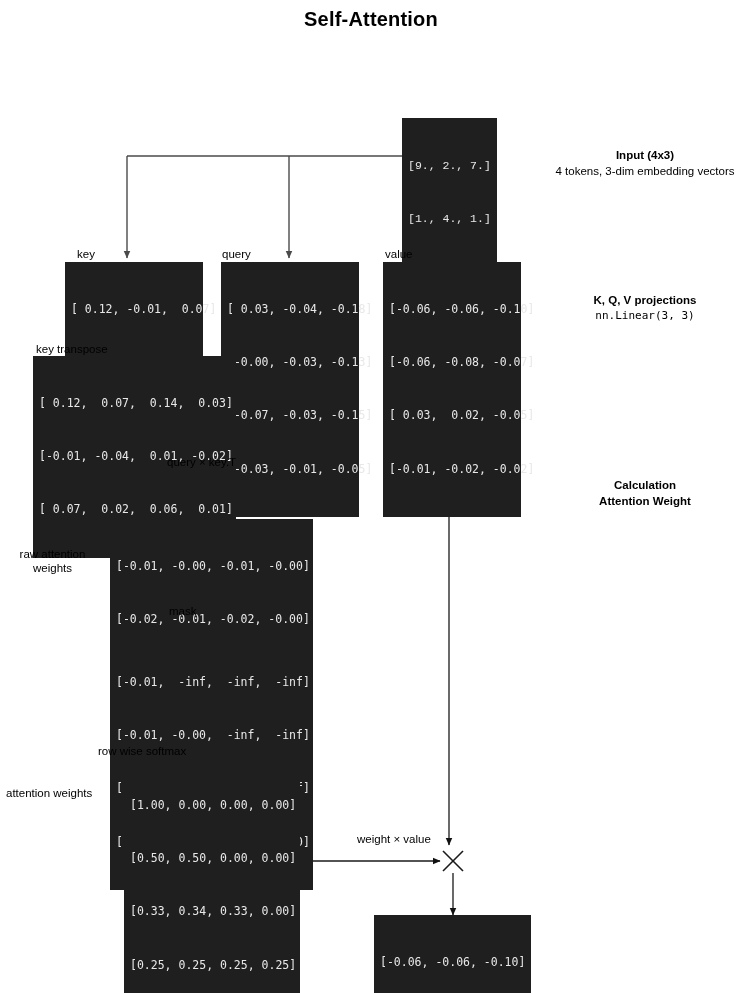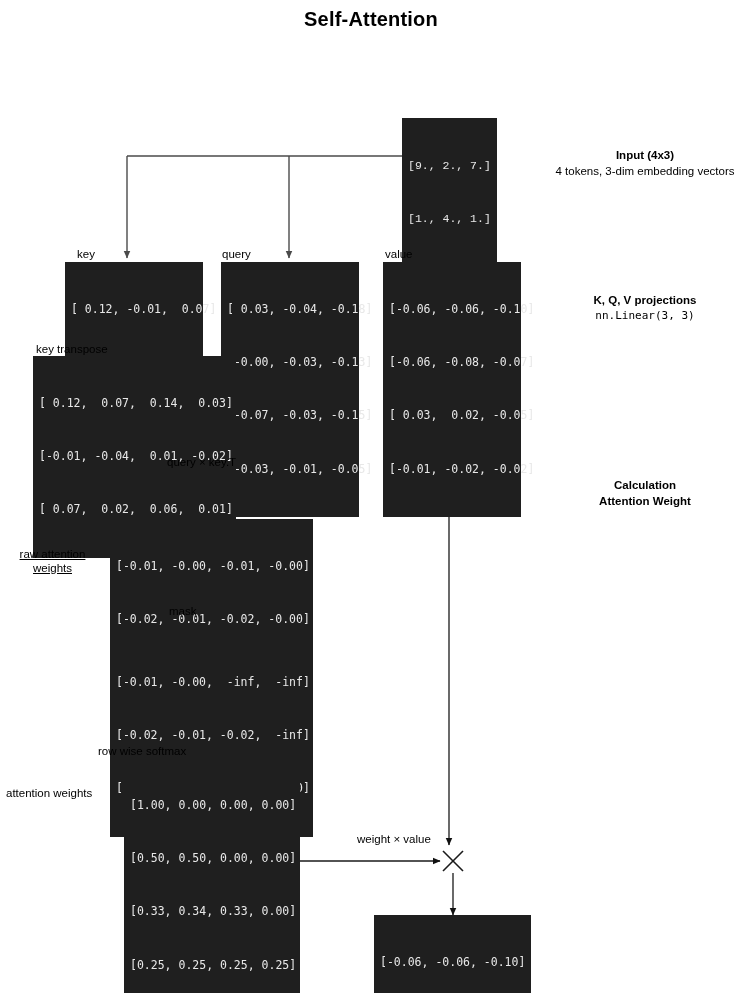--- a/index.html
+++ b/index.html
@@ -62,21 +62,20 @@
     position: absolute;
     font-size: 11.5px;
     line-height: 14px;
     color: #000;
     white-space: nowrap;
     z-index: 4;
   }
   .lbl.center {
     text-align: center;
     white-space: normal;
-    text-decoration: underline;
   }
 
   
   .note {
     position: absolute;
     text-align: center;
     font-size: 11.5px;
     line-height: 16px;
     z-index: 4;
   }
@@ -211,20 +210,21 @@
   <div class="lbl center" style="left:5px; top:547px; width:95px; text-align:center;">raw attention weights</div>
   <div class="matrix" style="left:110px; top:519px; width:203px;">
     <span class="row">[-0.01, -0.00, -0.01, -0.00]</span>
     <span class="row">[-0.02, -0.01, -0.02, -0.00]</span>
     <span class="row">[-0.01, -0.00, -0.01, -0.00]</span>
   </div>
 
   <div class="lbl" style="left:169px; top:604px;">mask</div>
 
   <div class="matrix" style="left:110px; top:635px; width:203px;">
+    <span class="row">[-0.01,  -inf,  -inf,  -inf]</span>
     <span class="row">[-0.01, -0.00,  -inf,  -inf]</span>
     <span class="row">[-0.02, -0.01, -0.02,  -inf]</span>
     <span class="row">[-0.01, -0.00, -0.01, -0.00]</span>
   </div>
 
   <div class="lbl" style="left:98px; top:724px;margin-top:20px;">row wise softmax</div>
 
   <div class="lbl" style="left:6px; top:786px;">attention weights</div>
   <div class="matrix" style="left:124px; top:758px; width:176px;">
     <span class="row">[1.00, 0.00, 0.00, 0.00]</span>

